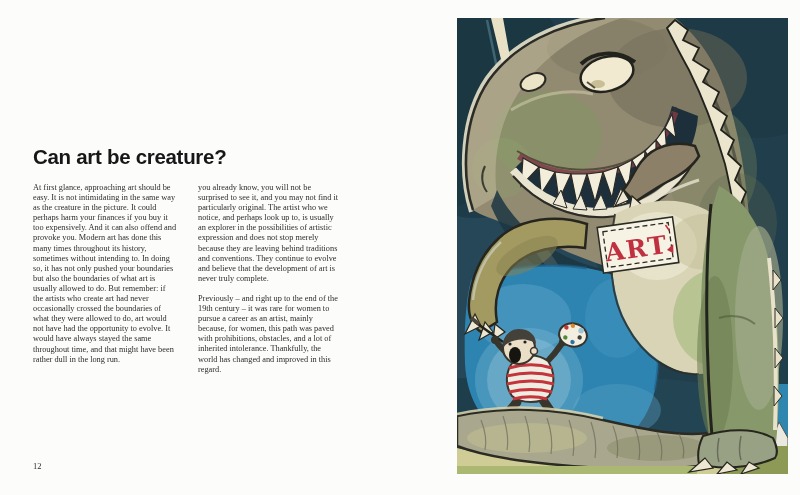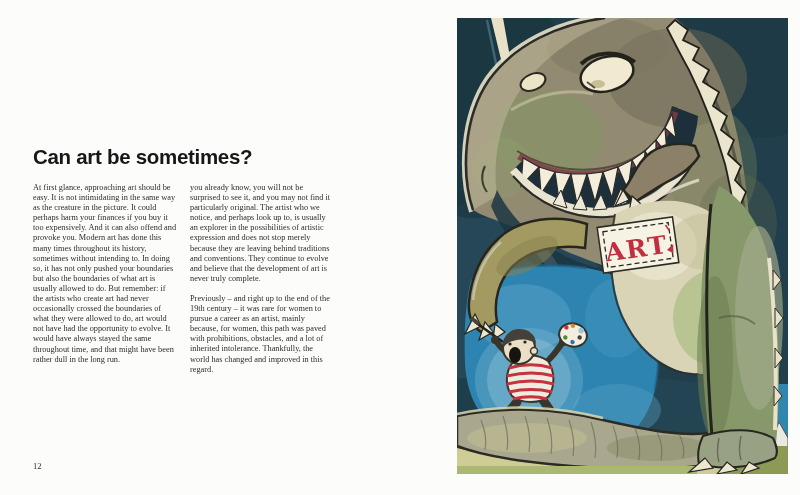--- a/index.html
+++ b/index.html
@@ -8,40 +8,40 @@
 
   .spread { position:absolute; inset:0; }
 
   
   .page-left { position:absolute; left:0; top:0; width:400px; height:495px; padding:145px 0 0 33px; }
   .page-left h1 {
     font-family:"Liberation Sans", sans-serif;
     font-weight:bold; font-size:20.5px; letter-spacing:-0.3px;
     color:#171717; margin:0 0 14px 0;
   }
-  .columns { display:flex; gap:13px; }
+  .columns { display:flex; gap:21px; }
   .col { width:144px; }
   .col p {
     font-size:8.3px; line-height:10.1px; color:#2e2d2b;
     text-align:left; margin:0 0 10px 0;
   }
   .folio { position:absolute; left:33px; bottom:24px; font-size:8.5px; color:#2e2d2b; }
 
   
   .page-right { position:absolute; left:400px; top:0; width:400px; height:495px; }
   .illustration { position:absolute; left:57px; top:18px; width:331px; height:456px; }
   .illustration svg { width:100%; height:100%; display:block; }
 </style>
 </head>
 <body>
 
 <div class="spread">
 
   <section class="page-left">
-    <h1>Can art be sometimes?</h1>
+    <h1>Can art be creature?</h1>
     <div class="columns">
       <div class="col">
         <p>At first glance, approaching art should be easy. It is not intimidating in the same way as the creature in the picture. It could perhaps harm your finances if you buy it too expensively. And it can also offend and provoke you. Modern art has done this many times throughout its history, sometimes without intending to. In doing so, it has not only pushed your boundaries but also the boundaries of what art is usually allowed to do. But remember: if the artists who create art had never occasionally crossed the boundaries of what they were allowed to do, art would not have had the opportunity to evolve. It would have always stayed the same throughout time, and that might have been rather dull in the long run.</p>
       </div>
       <div class="col">
         <p>you already know, you will not be surprised to see it, and you may not find it particularly original. The artist who we notice, and perhaps look up to, is usually an explorer in the possibilities of artistic expression and does not stop merely because they are leaving behind traditions and conventions. They continue to evolve and believe that the development of art is never truly complete.</p>
         <p>Previously – and right up to the end of the 19th century – it was rare for women to pursue a career as an artist, mainly because, for women, this path was paved with prohibitions, obstacles, and a lot of inherited intolerance. Thankfully, the world has changed and improved in this regard.</p>
       </div>
     </div>
     <div class="folio">12</div>

